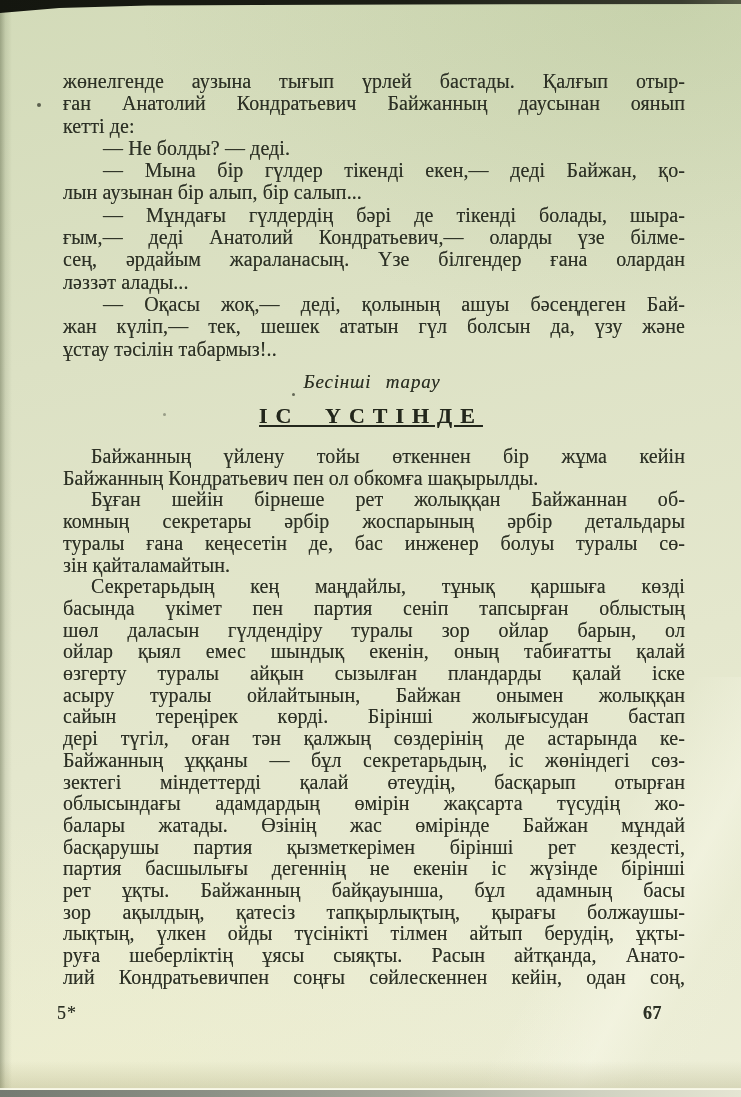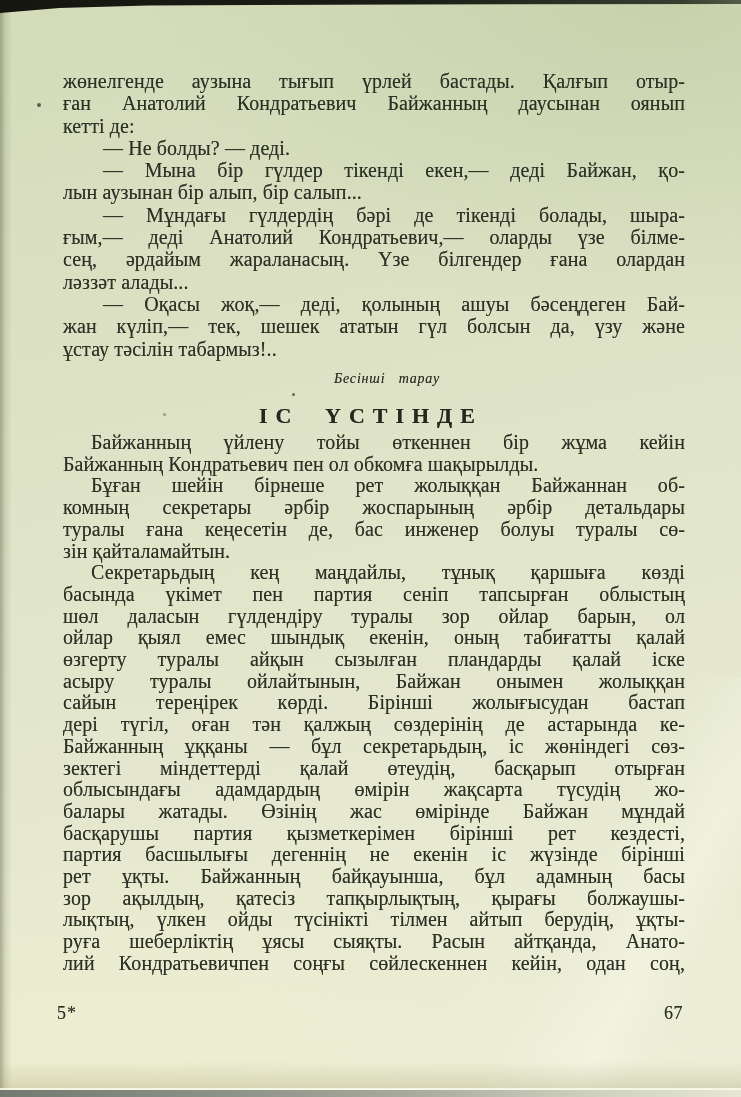--- a/index.html
+++ b/index.html
@@ -42,42 +42,42 @@
     position: absolute; left: 0; right: 0; bottom: 0; height: 7px;
     background: linear-gradient(90deg, #747a71 0%, #8d9287 30%, #a7aa9c 55%, #cfd1c0 80%, #e5e6d3 100%);
   }
   .content {
     position: absolute; left: 57px; width: 628px; top: 0;
     color: #2c3025;
     text-shadow: 0 0 0.5px rgba(44,48,37,0.55);
   }
   .block { position: absolute; left: 0; width: 628px; font-size: 20px; }
   #block-top    { top: 70px;  line-height: 22.3px; }
-  #block-bottom { top: 432px; line-height: 21.7px; }
+  #block-bottom { top: 446px; line-height: 21.7px; }
   .line { text-align: justify; text-align-last: justify; text-justify: inter-word; letter-spacing: 0.1px; margin-left: 6px; }
   .line.last { text-align-last: left; }
   .para.last-justified .line.last { text-align-last: justify; }
   .para.normal   .line.first { text-indent: 28px; }
   .para.dialogue .line.first { text-indent: 40px; }
   .chapter-label {
-    position: absolute; left: 16px; width: 628px; top: 371px;
-    text-align: center; font-style: italic; font-size: 14px;
+    position: absolute; left: 1px; width: 628px; top: 371px;
+    text-align: center; font-style: italic; font-size: 19px;
     letter-spacing: 0.8px; word-spacing: 9px; color: #2a2e22;
   }
   .chapter-title {
     position: absolute; left: 0; width: 628px; top: 403px;
     text-align: center; font-weight: bold; font-size: 22px;
-    letter-spacing: 8px; word-spacing: 12px; color: #23271c;
+    letter-spacing: 8px; word-spacing: 12px; color: #23271c; text-decoration: underline;
   }
   .footer {
     position: absolute; left: 0; width: 628px; top: 1003px;
     font-size: 18px; display: flex; justify-content: space-between;
   }
   .footer .sig { letter-spacing: 1px; }
-  .footer .pageno { margin-right: 2px; font-weight: normal; letter-spacing: 0.5px; }
+  .footer .pageno { margin-right: 23px; font-weight: bold; letter-spacing: 0.5px; }
   .artifact-dot { position: absolute; border-radius: 50%; background: #454a3b; }
   #dot-margin { left: 37px; top: 103px; width: 4px; height: 4px; opacity: 0.85; }
   #dot-heading { left: 292px; top: 393px; width: 3px; height: 3px; opacity: 0.8; }
   #dot-title { left: 163px; top: 413px; width: 3px; height: 3px; opacity: 0.45; }
 </style>
 </head>
 <body>
 
 <div class="paper">
   <div class="curl-highlight"></div>

